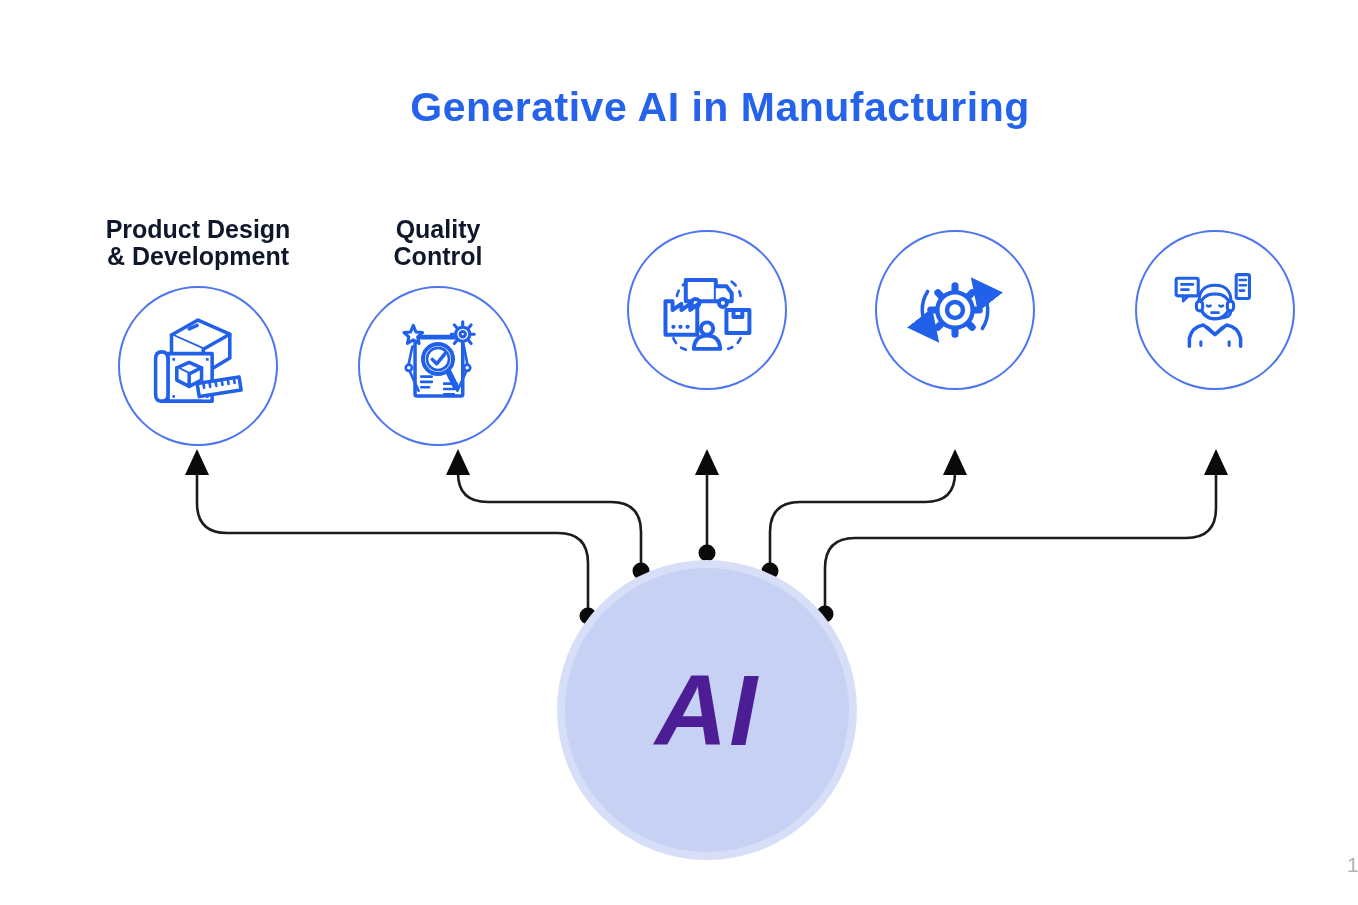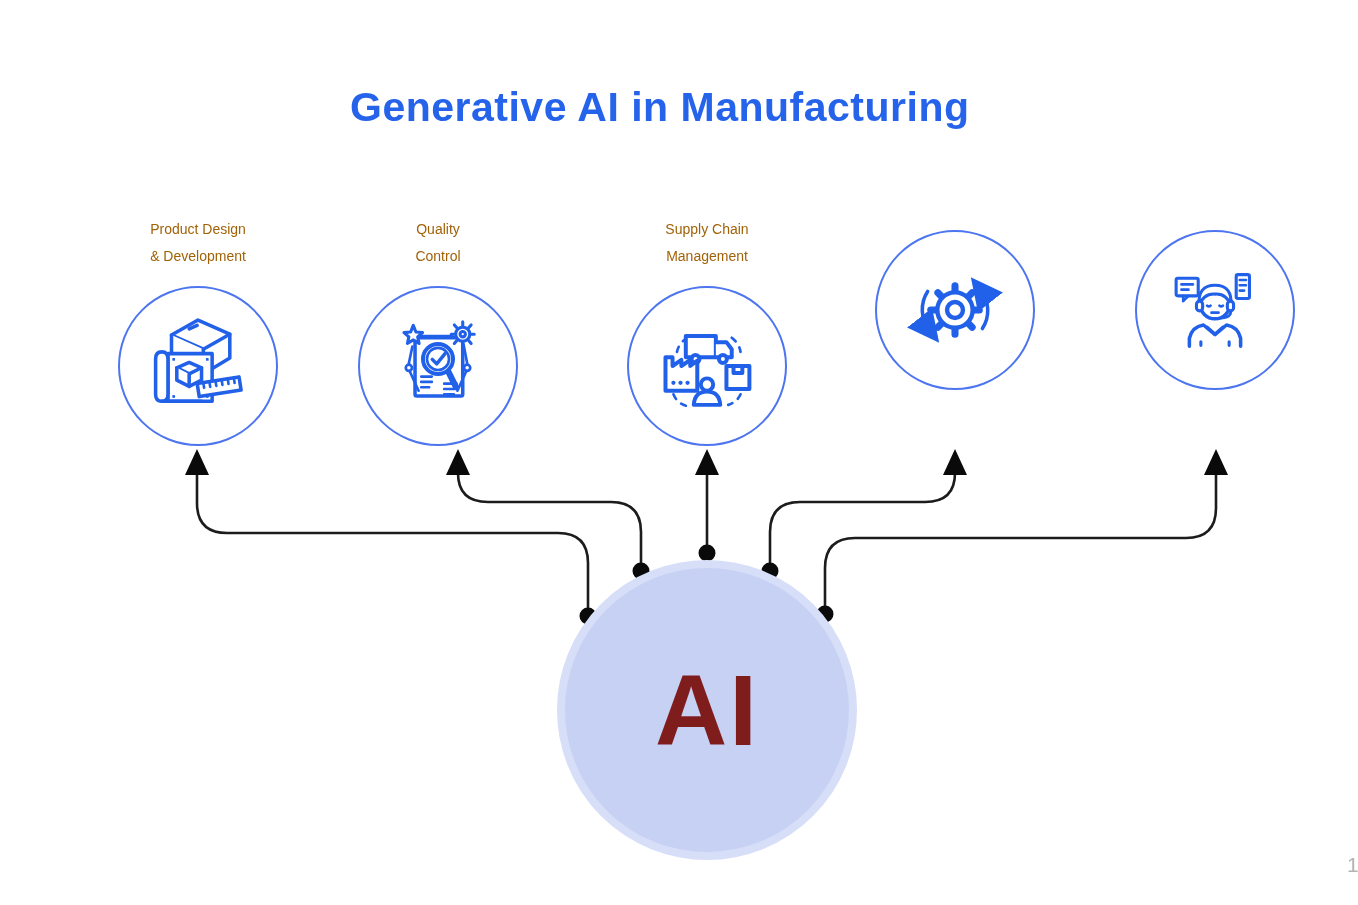--- a/index.html
+++ b/index.html
@@ -2,41 +2,41 @@
 <html><head>
 <meta charset="utf-8">
 <style>
   html,body { margin:0; padding:0; background:#fff; }
   .stage {
     position:relative; width:1358px; height:905px; background:#ffffff;
     font-family:"Liberation Sans", sans-serif; overflow:hidden;
   }
   .title {
     position:absolute; top:84px; left:350px; width:740px;
-    font-size:41px; font-weight:700; color:#2563eb;
+    text-align:center; font-size:41px; font-weight:700; color:#2563eb;
     letter-spacing:.5px;
   }
   .node { position:absolute; top:216px; width:260px; display:flex; flex-direction:column; align-items:center; }
   .node-label {
     min-height:56px; display:flex; align-items:flex-start; justify-content:center;
-    text-align:center; font-size:14px; font-weight:400; color:#a16207;
+    text-align:center; font-size:25px; font-weight:700; color:#0f172a;
     line-height:27px; white-space:pre-line;
   }
   .node-circle {
     margin-top:14px; width:156px; height:156px; border:2px solid #4d75f0;
     border-radius:50%; background:#fff; display:flex; align-items:center; justify-content:center;
   }
   .node-icon { width:106px; height:106px; }
   .connectors { position:absolute; inset:0; pointer-events:none; }
   .ai-circle {
     position:absolute; left:557px; top:560px; width:300px; height:300px; box-sizing:border-box;
     border-radius:50%; background:#c7d1f4; border:8px solid #d7def8;
     display:flex; align-items:center; justify-content:center;
   }
-  .ai-label { font-size:100px; font-weight:800; color:#7f1d1d; letter-spacing:2px; }
+  .ai-label { font-size:100px; font-weight:800; color:#4c1d95; letter-spacing:2px;font-style:italic; }
   .page-marker { position:absolute; left:1347px; top:853px; color:#b3b3b3; font-size:21px; }
   .n1{left:68px}.n2{left:308px}.n3{left:577px}.n4{left:825px}.n5{left:1085px}
 </style>
 </head>
 <body>
 
 <div class="stage">
 
   <div class="title">Generative AI in Manufacturing</div>
 
@@ -95,22 +95,20 @@
           <line x1="71" y1="65" x2="80" y2="83" stroke-width="7"></line>
           <circle cx="60" cy="52" r="17" fill="#fff" stroke-width="4.5"></circle>
           <circle cx="60" cy="52" r="12.5" fill="#fff" stroke-width="3"></circle>
           <path d="M53.5,52.5 L58.5,57.5 L68,46"></path>
         </g>
       </svg>
     </div>
   </div>
 
   <div class="node n3">
-    <div class="node-label">Supply Chain
-Management</div>
     <div class="node-circle">
       <svg class="node-icon" viewBox="0 0 120 120">
         <g fill="none" stroke="#2160e8" stroke-width="4.5" stroke-linejoin="round" stroke-linecap="round">
           <g stroke-width="3" stroke-dasharray="6 8">
             <path d="M26,44 Q28,35 35,30"></path>
             <path d="M88,28 Q96,34 98,44"></path>
             <path d="M98,92 Q94,101 84,104"></path>
             <path d="M22,92 Q26,102 36,105"></path>
           </g>
           <rect x="36" y="26" width="34" height="24" fill="#fff"></rect>

